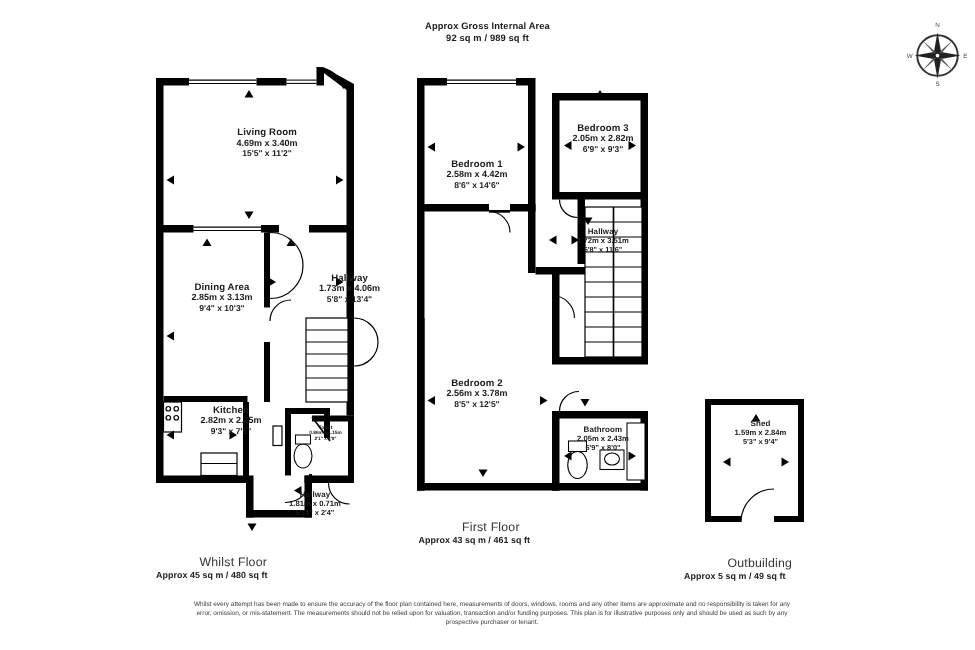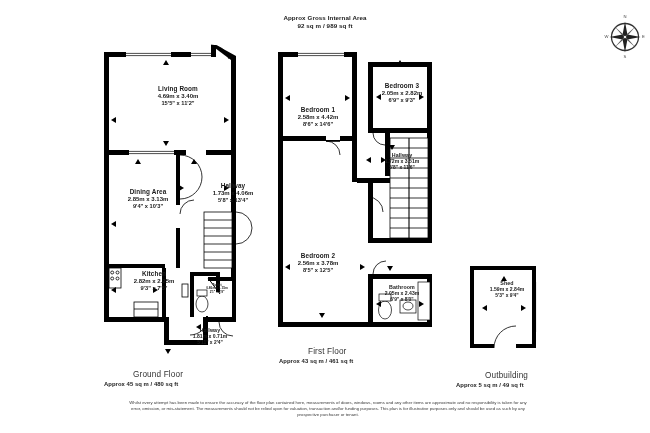--- a/index.html
+++ b/index.html
@@ -414,21 +414,21 @@
     </svg>
   </div>
 
   <div class="rlabel small" style="left:462px; top:280px; width:90px;">
     <div class="rn">Shed</div>
     <div class="rd">1.59m x 2.84m</div>
     <div class="rf">5'3" x 9'4"</div>
   </div>
 
   <div class="caption" style="left:104px; top:369px;">
-    <div class="cap-title">Ground Floor</div>
+    <div class="cap-title">Whilst Floor</div>
     <div class="cap-sub">Approx 45 sq m / 480 sq ft</div>
   </div>
 
   <div class="caption" style="left:279px; top:346px;">
     <div class="cap-title">First Floor</div>
     <div class="cap-sub">Approx 43 sq m / 461 sq ft</div>
   </div>
 
   <div class="caption" style="left:456px; top:370px;">
     <div class="cap-title">Outbuilding</div>

